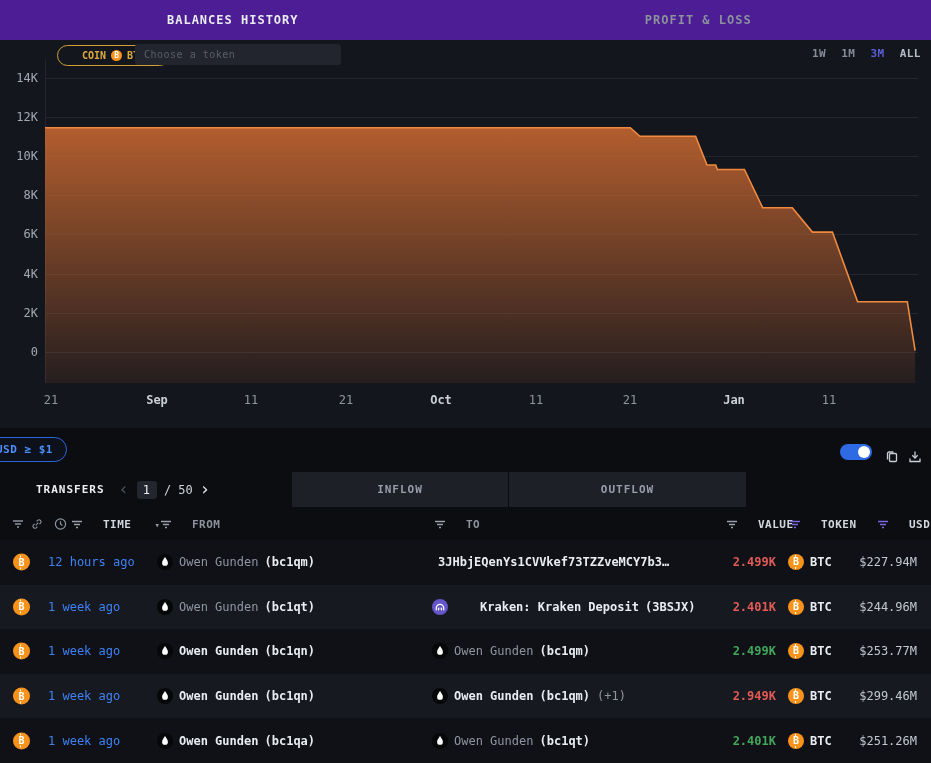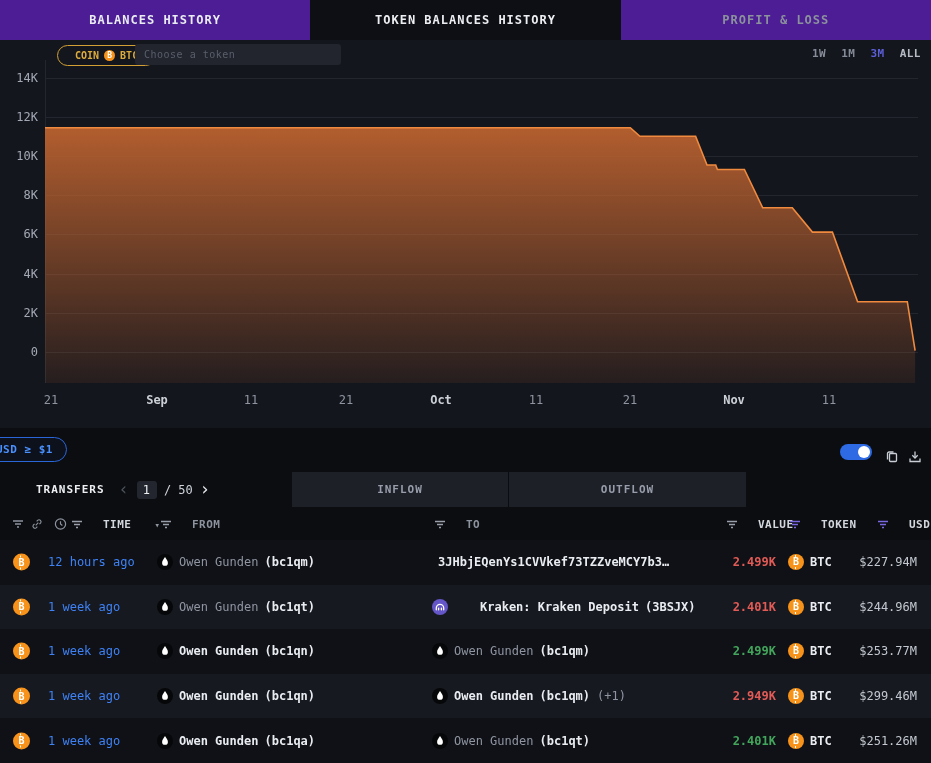--- a/index.html
+++ b/index.html
@@ -9,21 +9,21 @@
   
   .tabbar{position:absolute;left:0;top:0;width:931px;height:40px;display:flex;}
   .wtab{flex:1;display:flex;align-items:center;justify-content:center;
         font-size:12px;font-weight:700;letter-spacing:1px;cursor:pointer;}
   .wtab.inactive{background:#4c1d95;}
   .wtab.active{background:#0d0f14;color:#eceef2;}
   .wtab.dim{color:#8c929c;}
   
   .chart-sec{position:absolute;left:0;top:40px;width:931px;height:388px;background:#14161d;}
   .coin-chip{position:absolute;left:57px;top:5px;height:19px;display:flex;align-items:center;gap:5px;
-             padding:0 17px;border:1px solid #d2a035;border-radius:11px;font-size:10px;font-weight:700;
+             padding:0 24px;border:1px solid #d2a035;border-radius:11px;font-size:10px;font-weight:700;
              color:#dcab3e;cursor:pointer;}
   .coin-mini{width:11px;height:11px;border-radius:50%;background:#f7931a;color:#fff;display:flex;
              align-items:center;justify-content:center;font-size:8px;font-weight:700;line-height:1;}
   .token-input{position:absolute;left:135px;top:4px;width:188px;height:21px;background:#22252d;
                border:none;border-radius:3px;color:#aeb4bf;font-size:10px;padding:0 9px;
                font-family:inherit;letter-spacing:.5px;}
   .token-input::placeholder{color:#595f6b;}
   .ranges{position:absolute;right:10px;top:7px;display:flex;gap:15px;font-size:11px;font-weight:700;margin-left:44px;}
   .range{color:#868c99;cursor:pointer;letter-spacing:.5px;}
   .range[data-active="true"]{color:#5c5fd9;}
@@ -96,21 +96,20 @@
   .btc-badge i:before,.btc-badge i:after{content:"";position:absolute;left:2px;width:1px;height:2px;background:#fff;}
   .btc-badge i:before{top:-2px;} .btc-badge i:after{bottom:-2px;}
 </style>
 </head>
 <body>
 
 <div id="app">
 
   <div class="tabbar">
     <div class="wtab inactive">BALANCES HISTORY</div>
-    <div class="wtab active">TOKEN BALANCES HISTORY</div>
     <div class="wtab inactive dim">PROFIT &amp; LOSS</div>
   </div>
 
   <div class="chart-sec">
     <div class="coin-chip">
       <span>COIN</span>
       <span class="coin-mini">B</span>
       <span>BTC</span>
     </div>
     <input class="token-input" type="text" placeholder="Choose a token" style="">
@@ -151,21 +150,21 @@
       <polyline id="area-line" fill="none" stroke="#f08a3e" stroke-width="1.6" points="0.0,52.7 585.3,52.7 594.9,61.3 650.6,61.3 662.0,90.0 670.7,90.0 672.4,94.5 699.4,94.5 717.7,132.8 747.3,132.8 767.4,157.1 787.4,157.1 812.6,226.7 862.3,226.7 870.1,275.7"></polyline>
     </svg>
 
     <span class="xtick" style="left:51px" data-bold="false">21</span>
     <span class="xtick" style="left:157px" data-bold="true">Sep</span>
     <span class="xtick" style="left:251px" data-bold="false">11</span>
     <span class="xtick" style="left:346px" data-bold="false">21</span>
     <span class="xtick" style="left:441px" data-bold="true">Oct</span>
     <span class="xtick" style="left:536px" data-bold="false">11</span>
     <span class="xtick" style="left:630px" data-bold="false">21</span>
-    <span class="xtick" style="left:734px" data-bold="true">Nov</span>
+    <span class="xtick" style="left:734px" data-bold="true">Jan</span>
     <span class="xtick" style="left:829px" data-bold="false">11</span>
   </div>
 
   <div class="usd-chip">USD ≥ $1</div>
   <div class="toggle" data-on="true">
     <div class="knob"></div>
   </div>
   <div class="icon-btn" style="left:884px">
     <svg width="16" height="16" viewBox="0 0 16 16" fill="none" stroke="currentColor" stroke-width="1.3">
       <rect x="5.5" y="4.5" width="7" height="8" rx="1"></rect>

